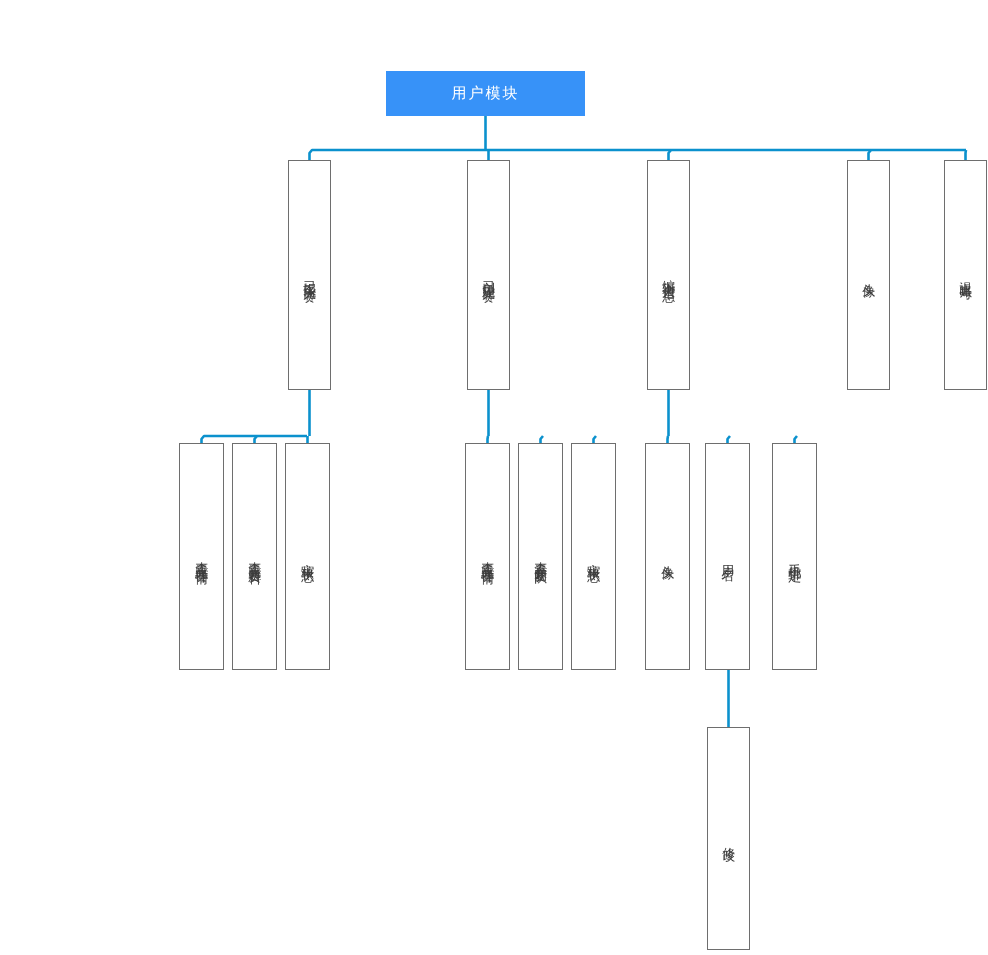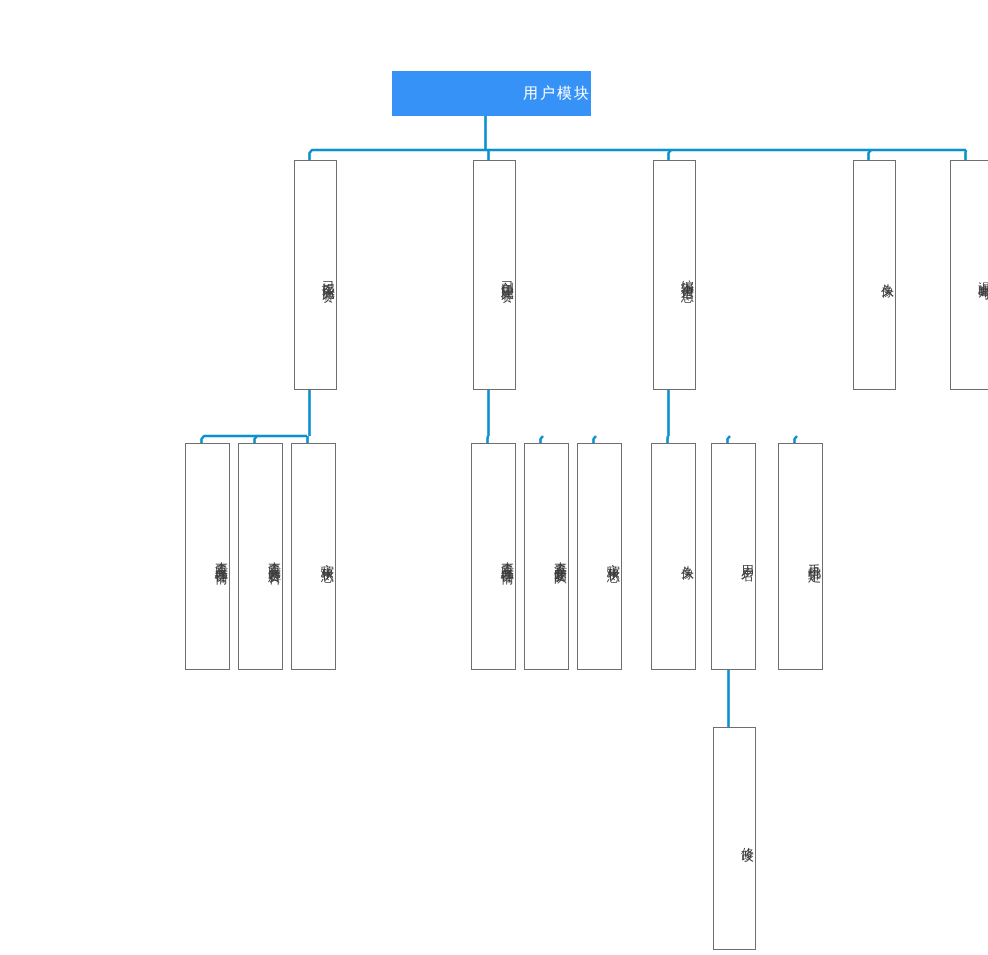--- a/index.html
+++ b/index.html
@@ -23,23 +23,22 @@
     top: 0;
     width: 988px;
     height: 955px;
     pointer-events: none;
   }
   .node {
     position: absolute;
     box-sizing: border-box;
     display: flex;
     align-items: center;
-    justify-content: flex-end;
+    justify-content: center;
     text-align: center;
-    margin-left: 6px;
   }
   .node-label {
     writing-mode: vertical-rl;
     text-orientation: upright;
     letter-spacing: 2px;
     line-height: 1.18;
     font-size: 13px;
     white-space: nowrap;
   }
   .node.plain {

